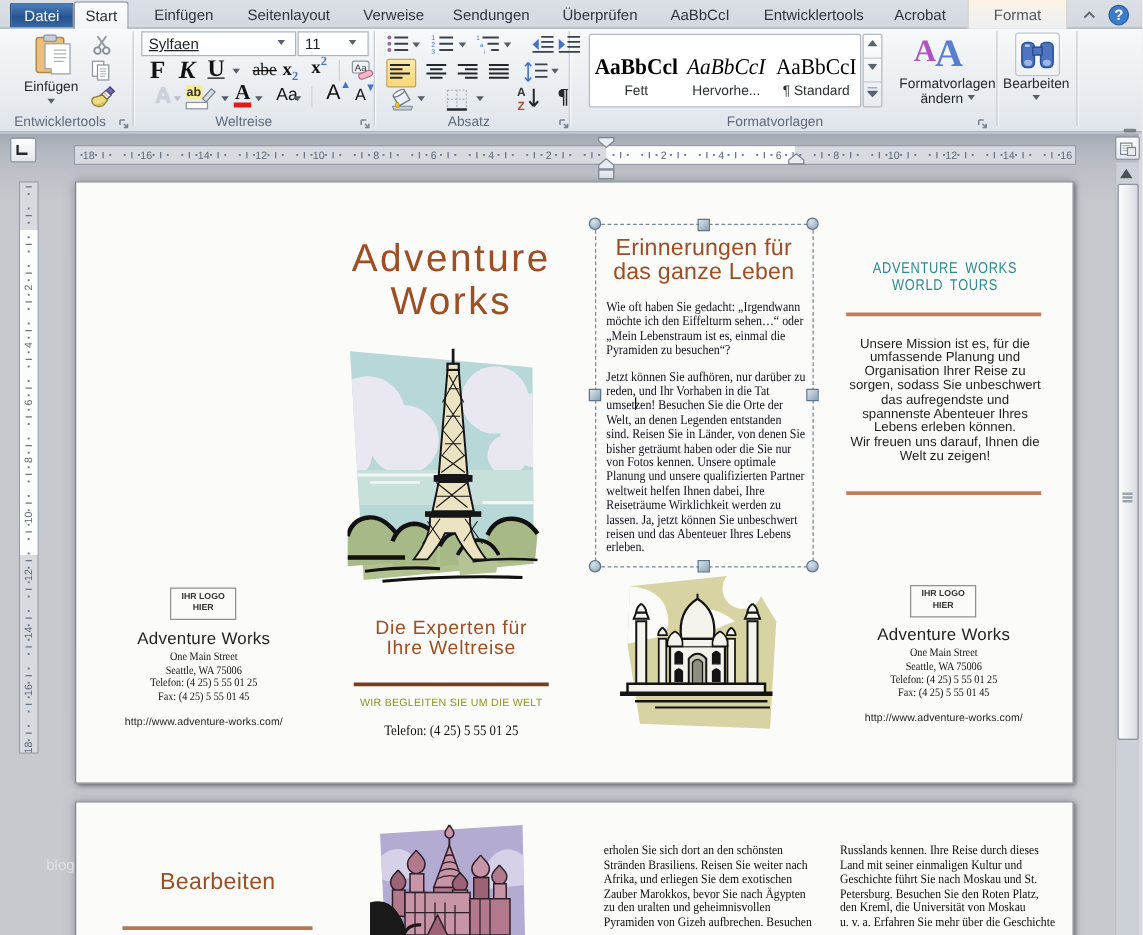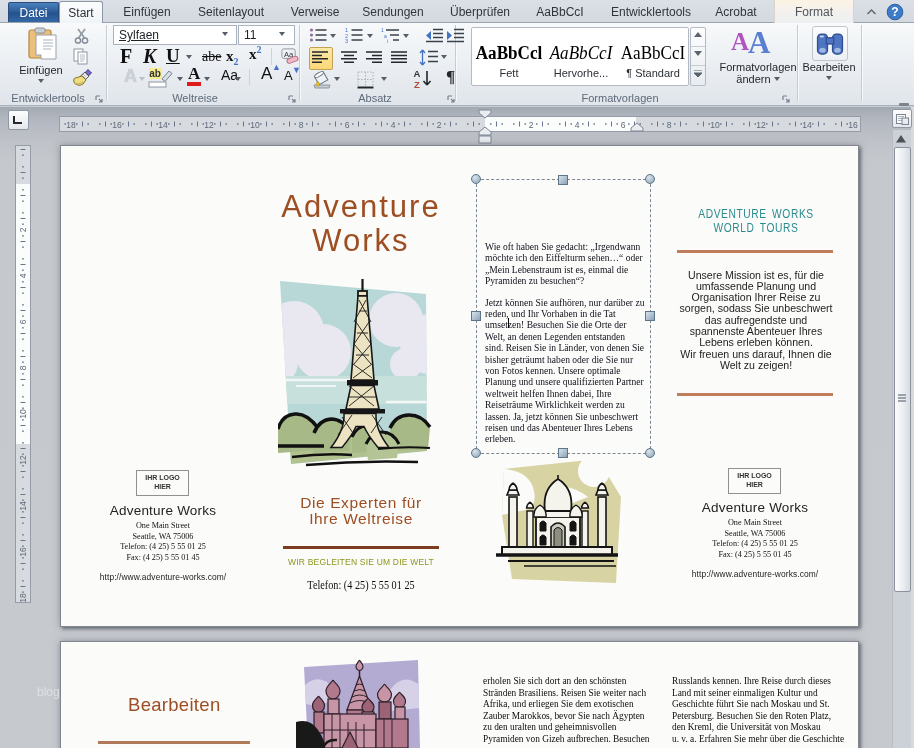--- a/index.html
+++ b/index.html
@@ -572,20 +572,21 @@
   <div class="abs ctr" style="left:88px;top:503px;width:150px;font-size:13.5px;letter-spacing:0.2px;color:#232323;">Adventure Works</div>
   <div class="abs ser ctr" style="left:88px;top:520px;width:150px;font-size:9.2px;line-height:10.7px;color:#121212;transform:scaleX(0.89);transform-origin:center top;">One Main Street<br>Seattle, WA 75006<br>Telefon: (4 25) 5 55 01 25<br>Fax: (4 25) 5 55 01 45</div>
   <div class="abs ctr" style="left:88px;top:572px;width:150px;font-size:8.4px;letter-spacing:0.1px;color:#232323;">http://www.adventure-works.com/</div>
 
   <div class="abs rust ctr" style="left:281px;top:494.5px;width:160px;font-size:15.5px;line-height:16px;letter-spacing:0.6px;">Die Experten für<br>Ihre Weltreise</div>
   <div class="rule" style="left:283px;top:546px;width:156px;height:3px;background:#7d3c20;"></div>
   <div class="abs ctr nw" style="left:281px;top:557px;width:160px;font-size:8.5px;letter-spacing:0.2px;color:#8e951d;">WIR BEGLEITEN SIE UM DIE WELT</div>
   <div class="abs ser ctr" style="left:281px;top:579px;width:160px;font-size:11.5px;color:#111;transform:scaleX(0.89);transform-origin:center top;">Telefon: (4 25) 5 55 01 25</div>
 
   <div class="abs" style="left:476px;top:179px;width:173px;height:273px;border:1.2px dashed #7b8894;"></div>
+  <div class="abs rust ctr" style="left:478px;top:189px;width:170px;font-size:18.5px;line-height:18.5px;letter-spacing:0.2px;">Erinnerungen für<br>das ganze Leben</div>
   <div class="abs ser nw" style="left:485px;top:241px;font-size:10.8px;line-height:11.4px;color:#10101a;transform:scaleX(0.885);transform-origin:0 0;">Wie oft haben Sie gedacht: „Irgendwann<br>möchte ich den Eiffelturm sehen…“ oder<br>„Mein Lebenstraum ist es, einmal die<br>Pyramiden zu besuchen“?</div>
   <div class="abs ser nw" style="left:485px;top:296.5px;font-size:10.8px;line-height:11.4px;color:#10101a;transform:scaleX(0.885);transform-origin:0 0;">Jetzt können Sie aufhören, nur darüber zu<br>reden, und Ihr Vorhaben in die Tat<br>umsetzen! Besuchen Sie die Orte der<br>Welt, an denen Legenden entstanden<br>sind. Reisen Sie in Länder, von denen Sie<br>bisher geträumt haben oder die Sie nur<br>von Fotos kennen. Unsere optimale<br>Planung und unsere qualifizierten Partner<br>weltweit helfen Ihnen dabei, Ihre<br>Reiseträume Wirklichkeit werden zu<br>lassen. Ja, jetzt können Sie unbeschwert<br>reisen und das Abenteuer Ihres Lebens<br>erleben.</div>
   <div class="abs" style="left:508px;top:318px;width:1px;height:10px;background:#000;"></div>
 
   <div class="handc" style="left:471px;top:174px;"></div>
   <div class="handc" style="left:645px;top:174px;"></div>
   <div class="handc" style="left:471px;top:448px;"></div>
   <div class="handc" style="left:645px;top:448px;"></div>
   <div class="hands" style="left:558px;top:175px;"></div>
   <div class="hands" style="left:558px;top:448px;"></div>

